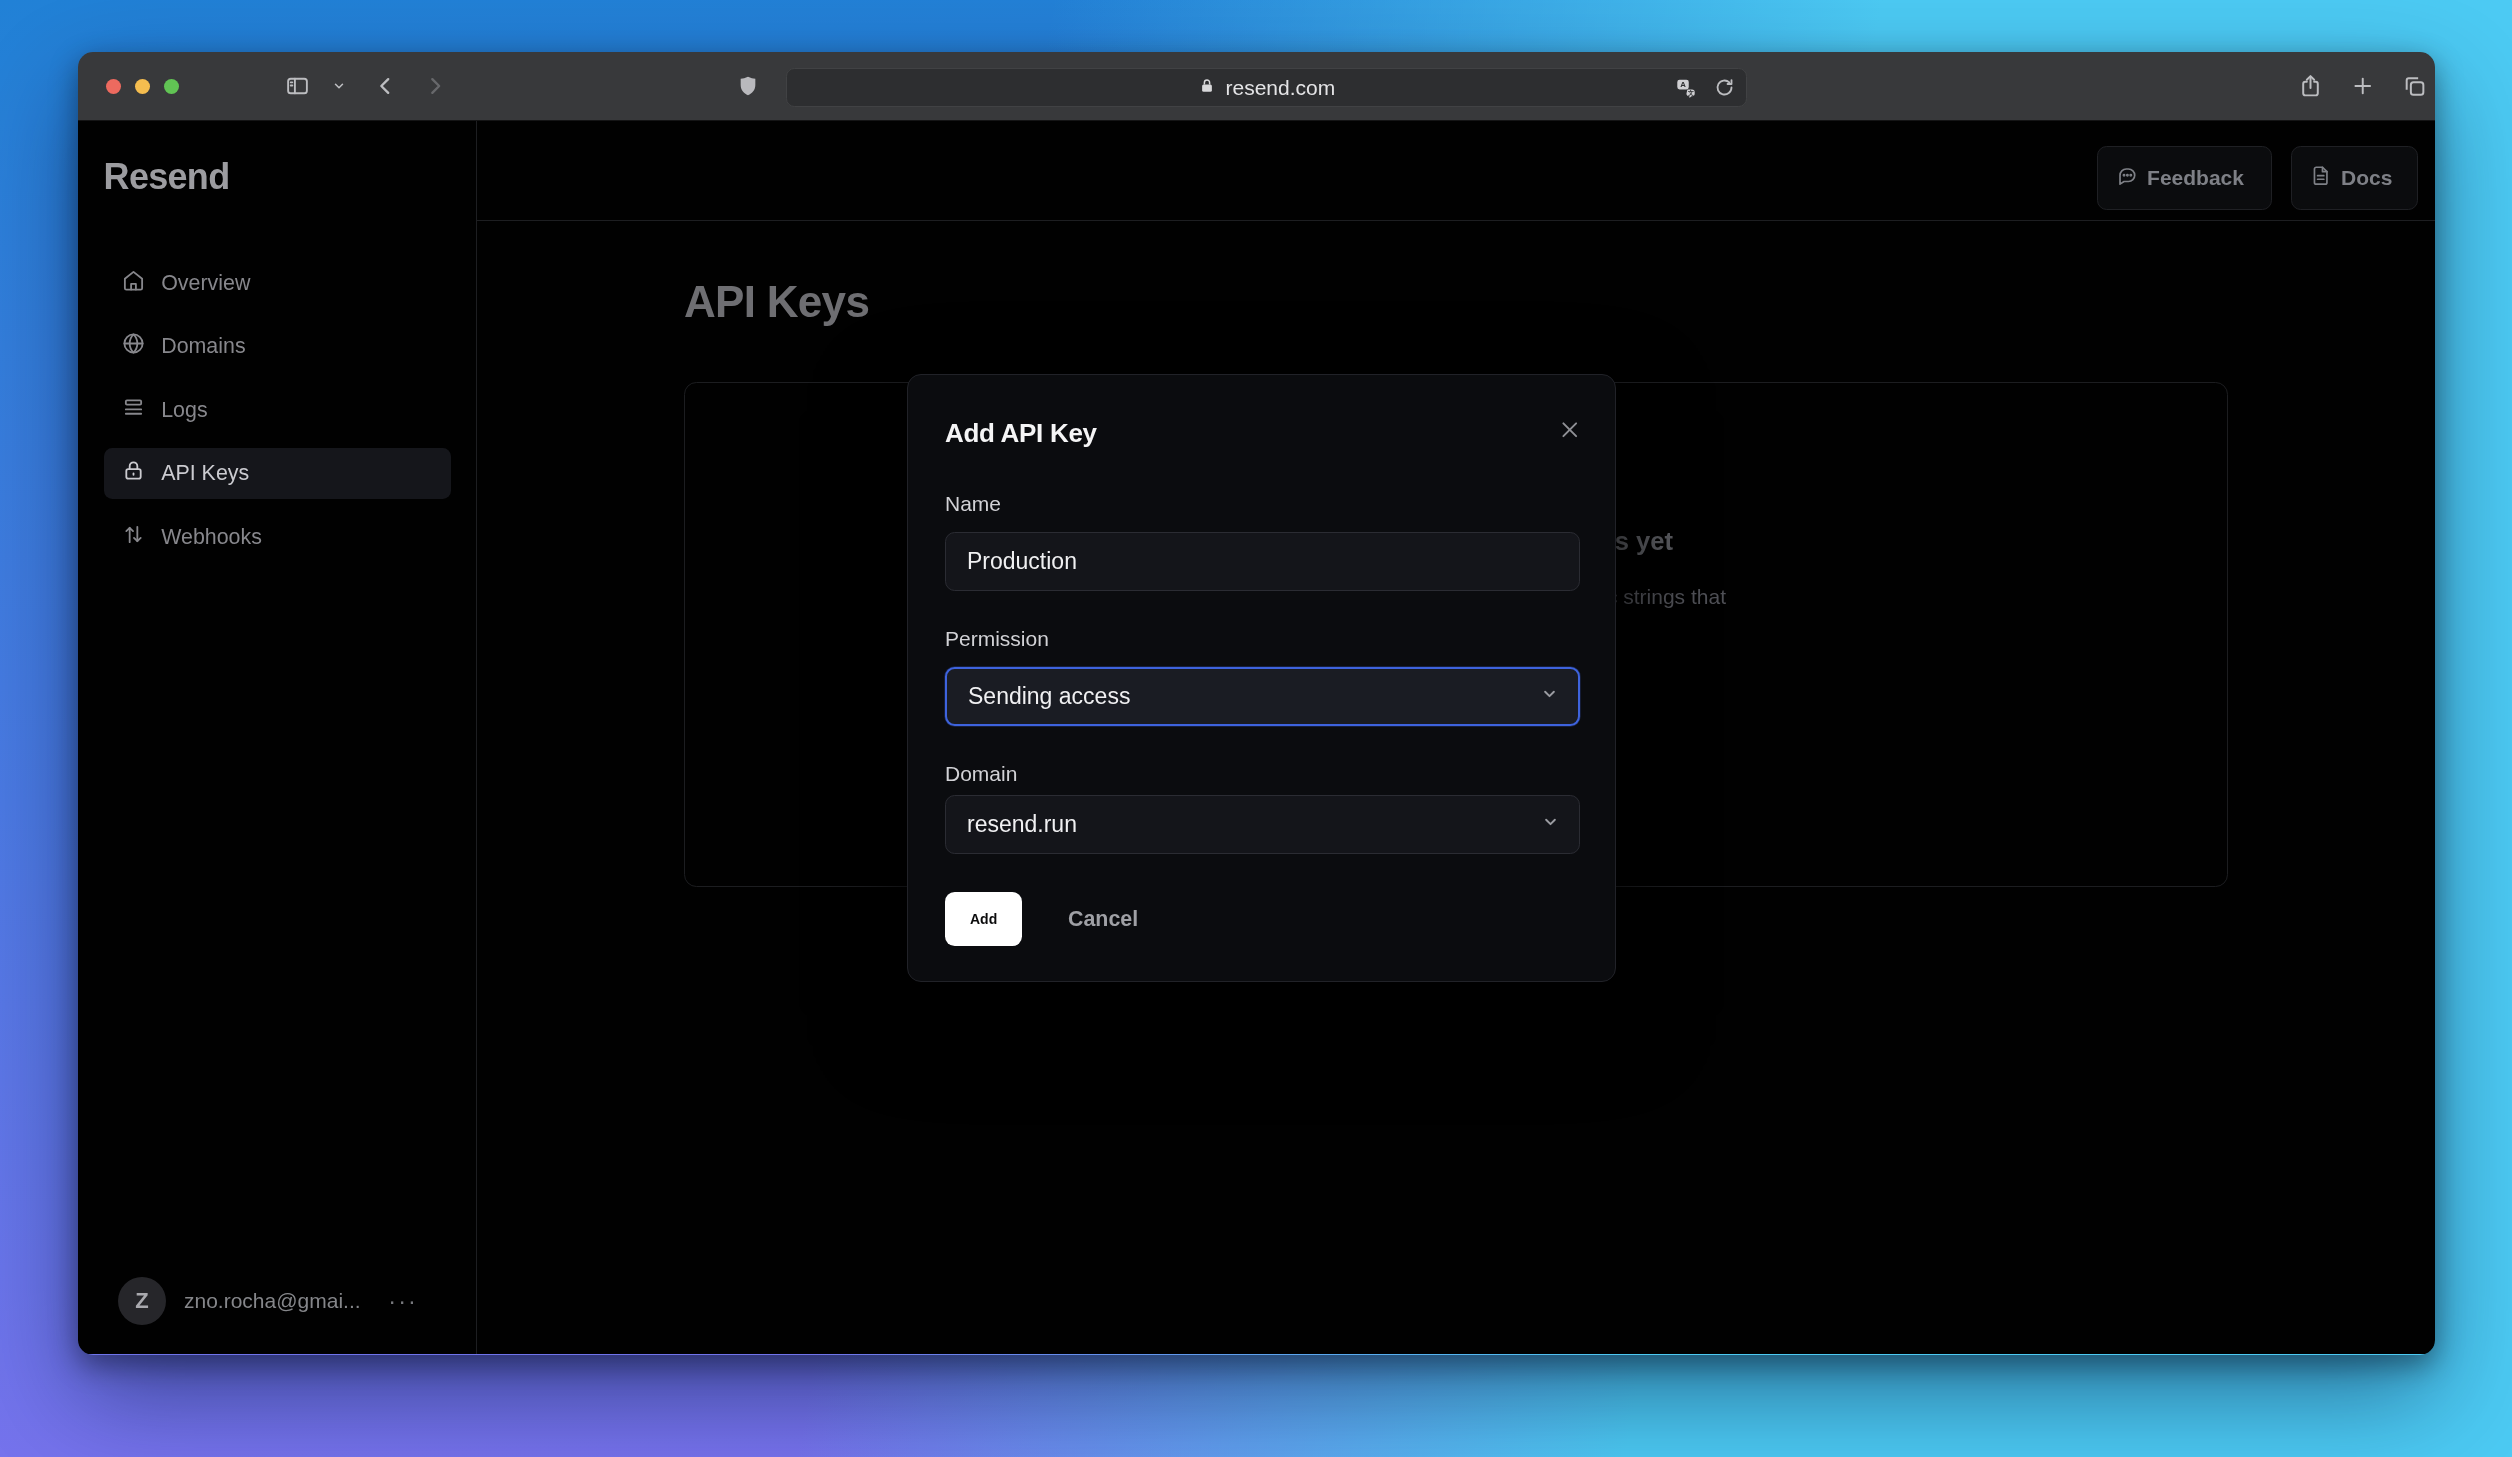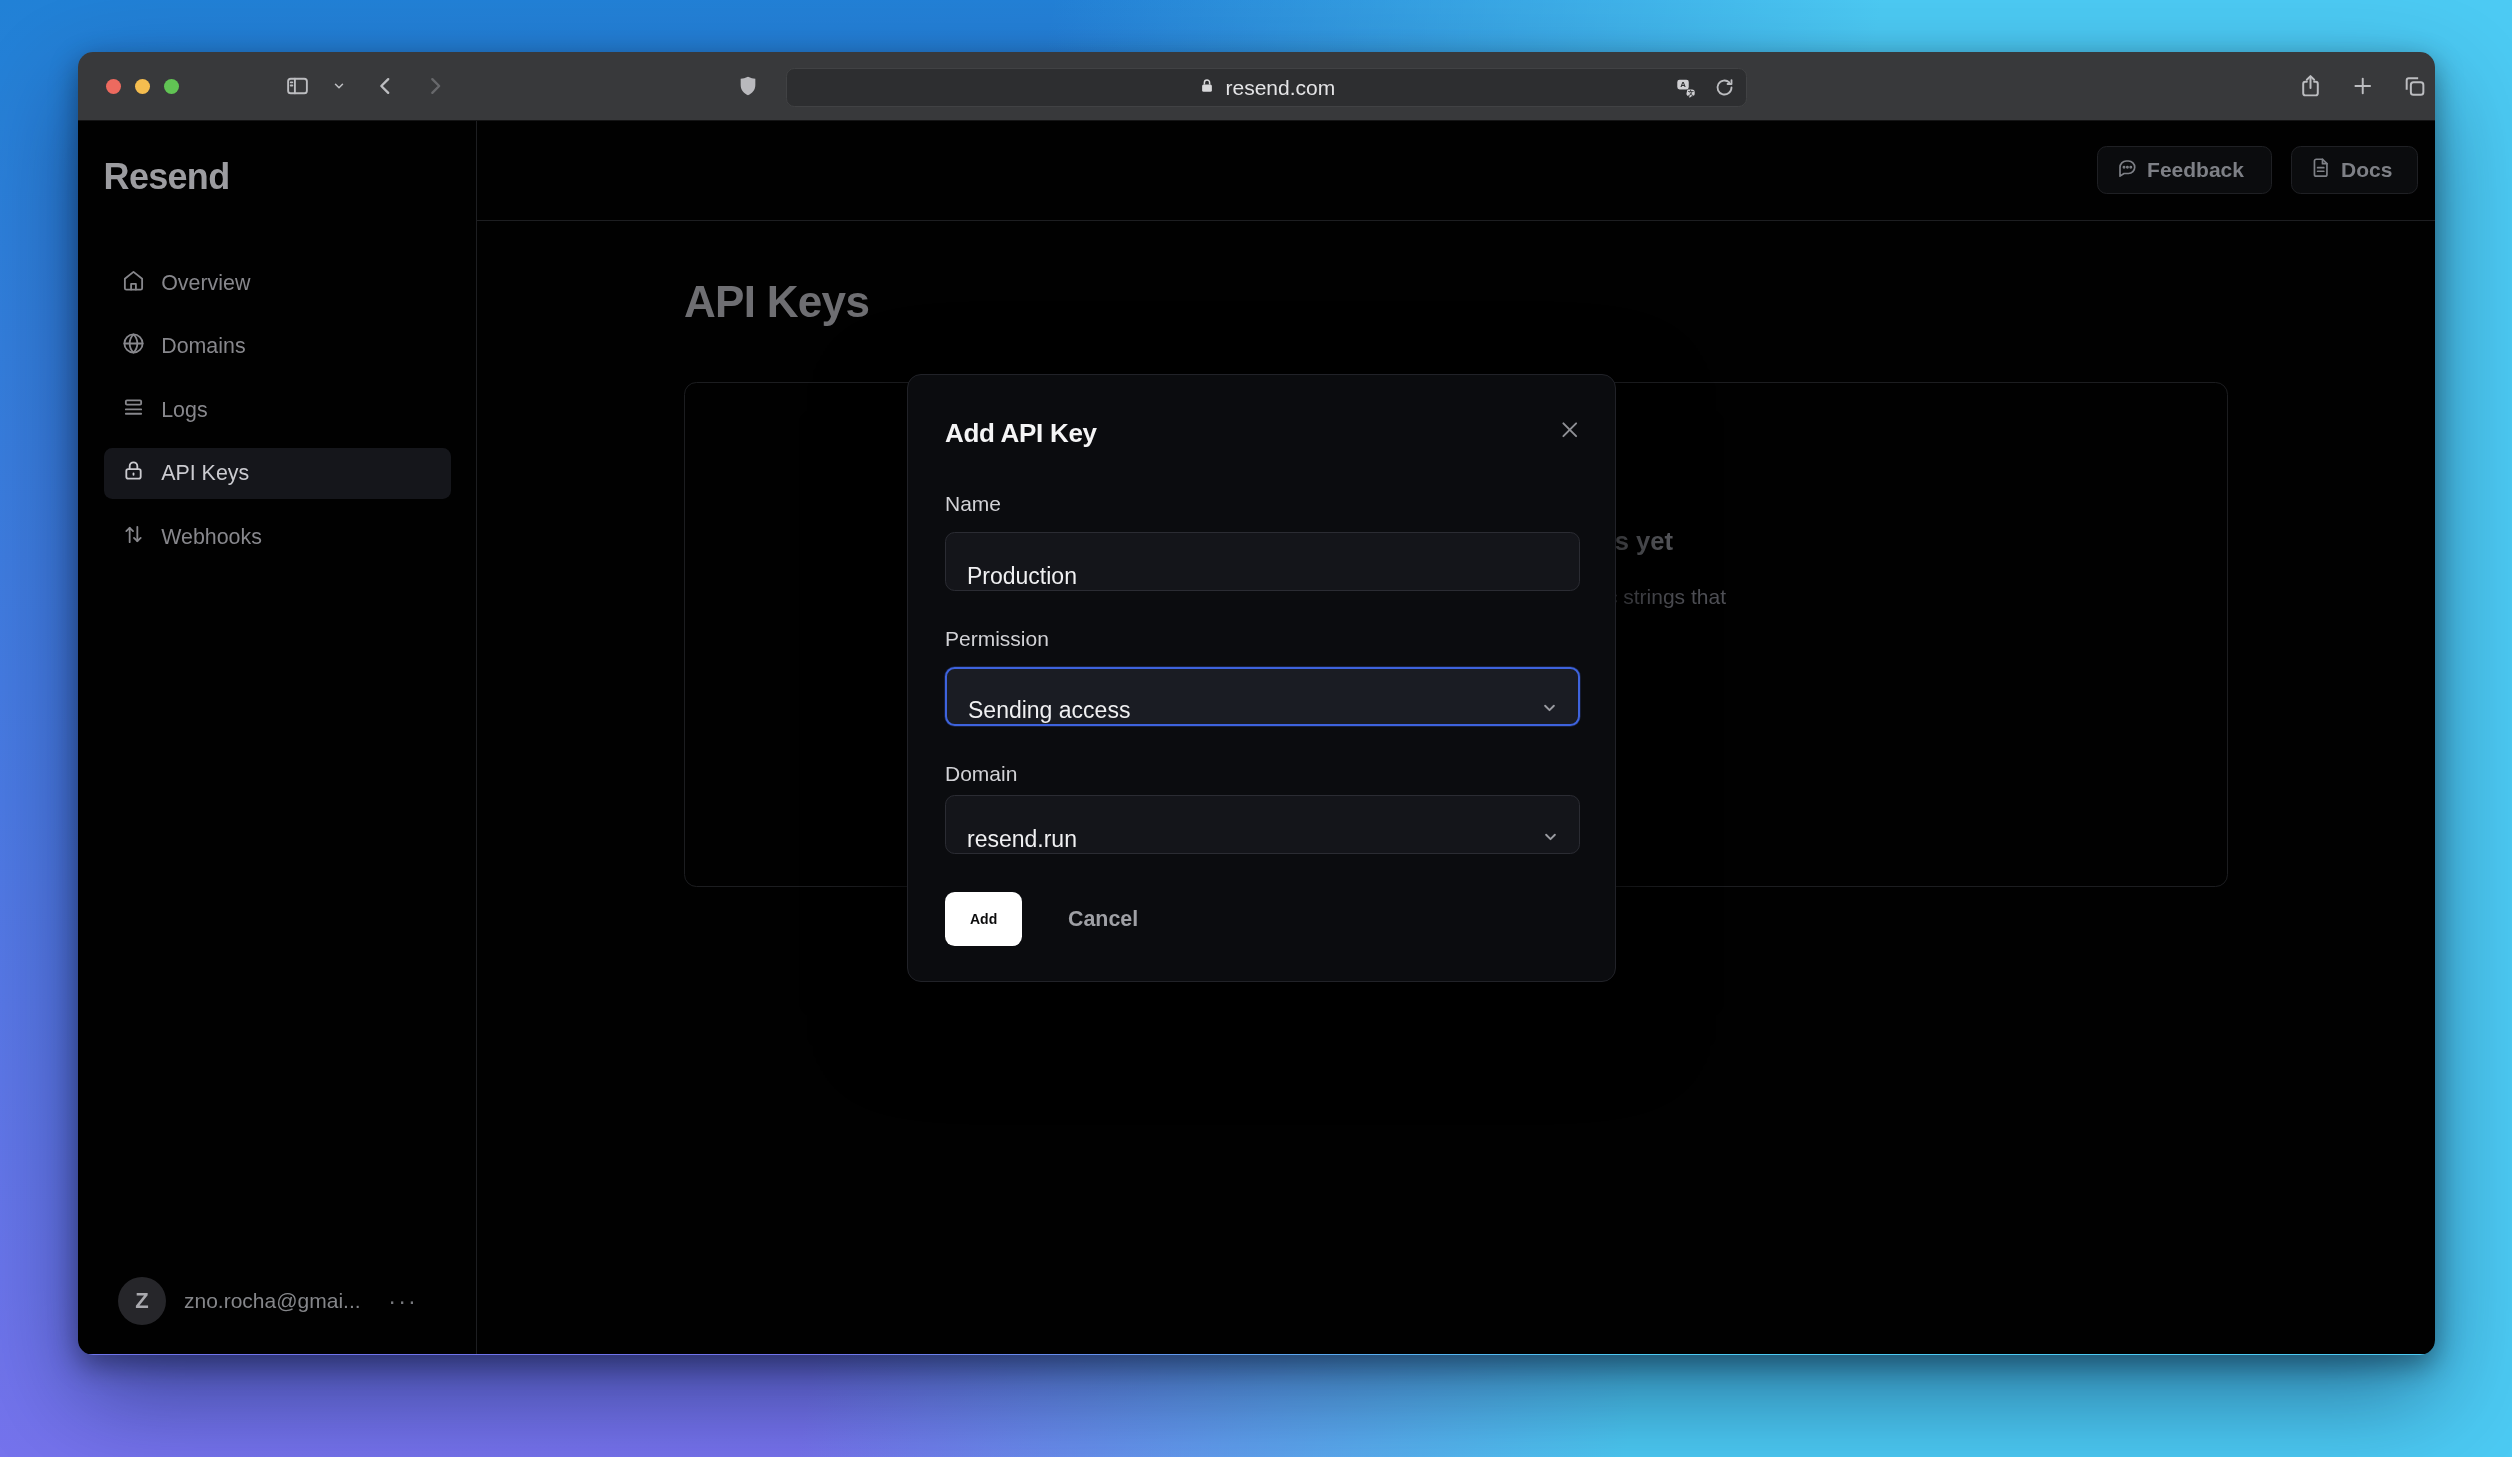--- a/index.html
+++ b/index.html
@@ -41,42 +41,42 @@
     padding-left:18px; border-radius:8.3px; color:#87878c; font-size:21.4px; cursor:default; }
   .nav-item.active { background:#15161b; color:#cbcbd0; }
   .nav-item svg { width:23px; height:23px; }
 
   .user { position:absolute; left:40px; bottom:29px; display:flex; align-items:center; gap:18px; }
   .avatar { width:48px; height:48px; border-radius:50%; background:#26262a; color:#a9a9ae;
     display:flex; align-items:center; justify-content:center; font-size:22px; font-weight:600; }
   .user-email { color:#85868a; font-size:21px; }
   .user-menu { color:#77787c; font-size:23.5px; letter-spacing:2.1px; margin-left:9.7px; }
 
-  .topbtn { position:absolute; top:25px; height:48px; background:#0b0c0e; border:0.7px solid #1f2024;
+  .topbtn { position:absolute; top:25px; height:64px; background:#0b0c0e; border:0.7px solid #1f2024;
     border-radius:9.7px; display:flex; align-items:center; gap:9.7px; color:#7e8086; font-size:21px; font-weight:600; padding:0 18px; }
   .topbtn svg { width:21.4px; height:21.4px; }
   .btn-feedback { left:2019px; width:175px; }
   .btn-docs { left:2213px; width:127px; }
 
   .page-title { position:absolute; left:606px; top:156px; font-size:44px; font-weight:700; color:#6e6e72; letter-spacing:-0.7px; }
 
   .card { position:absolute; left:606px; top:261px; width:1544px; height:505px; border:0.7px solid #1c1d20; border-radius:12.4px; }
   .empty-heading { position:absolute; top:406px; right:762px; font-size:25.6px; font-weight:700; color:#5a5b60; white-space:nowrap; }
   .empty-desc { position:absolute; top:464px; right:709px; font-size:21px; color:#4f5056; white-space:nowrap; }
 
   
   .modal { position:absolute; left:829px; top:253px; width:709px; height:608px;
     background:#0b0c0f; border:0.7px solid #212228; border-radius:14px;
     box-shadow:0 35px 90px rgba(0,0,0,.85); padding:0 37px; z-index:5; }
   .modal-title { position:absolute; left:37px; top:43px; font-size:26px; font-weight:700; color:#f5f5f6; letter-spacing:-0.3px; }
   .modal-close { position:absolute; right:29px; top:40px; width:33px; height:33px; display:flex; align-items:center; justify-content:center; color:#8f9095; background:none; border:none; }
   .f-label { position:absolute; left:37px; font-size:21px; color:#d2d2d6; }
   .lbl-name { top:117px; } .lbl-permission { top:252px; } .lbl-domain { top:387px; }
   .field { position:absolute; left:37px; width:635px; height:59px; background:#14151a;
-    border:1.4px solid #2b2c33; border-radius:9.7px; display:flex; align-items:flex-end;
+    border:1.4px solid #2b2c33; border-radius:9.7px; display:flex; align-items:center;
     padding:0 21px; font-size:23px; color:#f0f0f2; }
   .fld-name { top:157px; }
   .fld-permission { top:292px; border:2.1px solid #3e63dd; background:#1a1c23; box-shadow:0 0 0 0.7px rgba(62,99,221,.30); }
   .fld-domain { top:420px; }
   .field .chev { position:absolute; right:18px; color:#9b9ca2; }
   .btn-add { position:absolute; left:37px; top:517px; height:54px; padding:0 25px; background:#ffffff;
     border:none; border-radius:9.7px; font-family:inherit; font-size:14px; font-weight:700; color:#0c0c0d; }
   .btn-cancel { position:absolute; left:160px; top:517px; height:54px; background:none; border:none;
     font-family:inherit; font-size:21.4px; font-weight:600; color:#9fa0a5; }
 </style>

